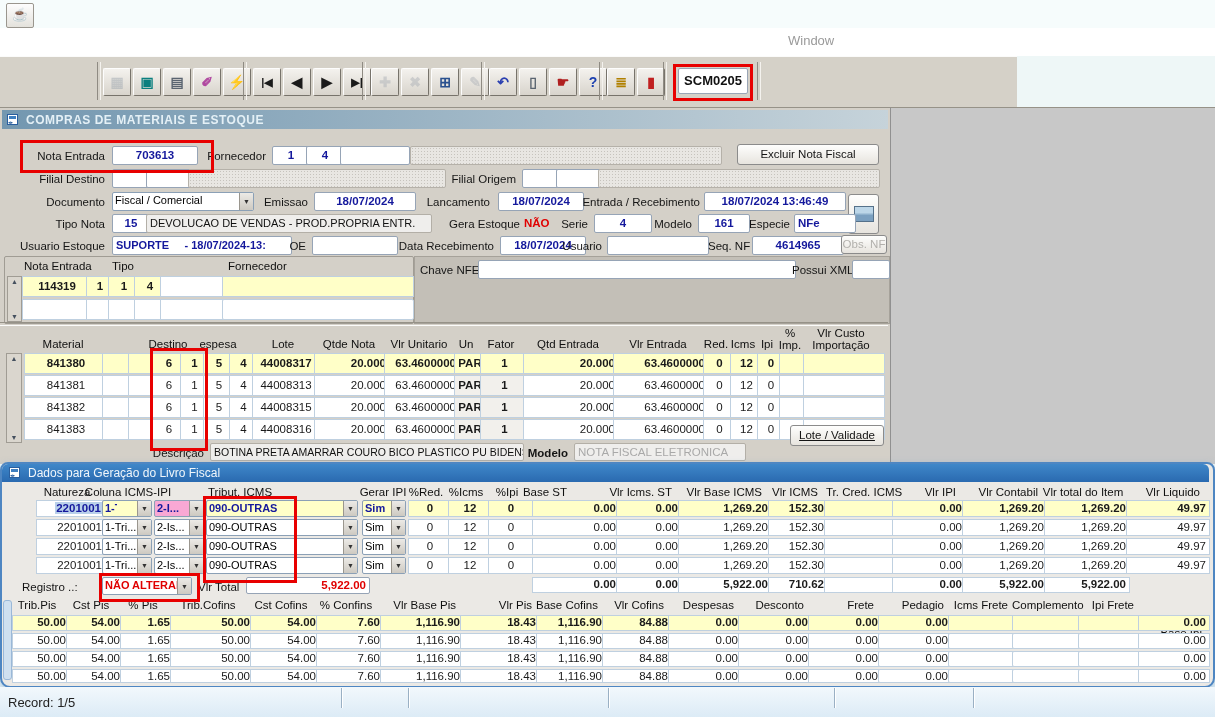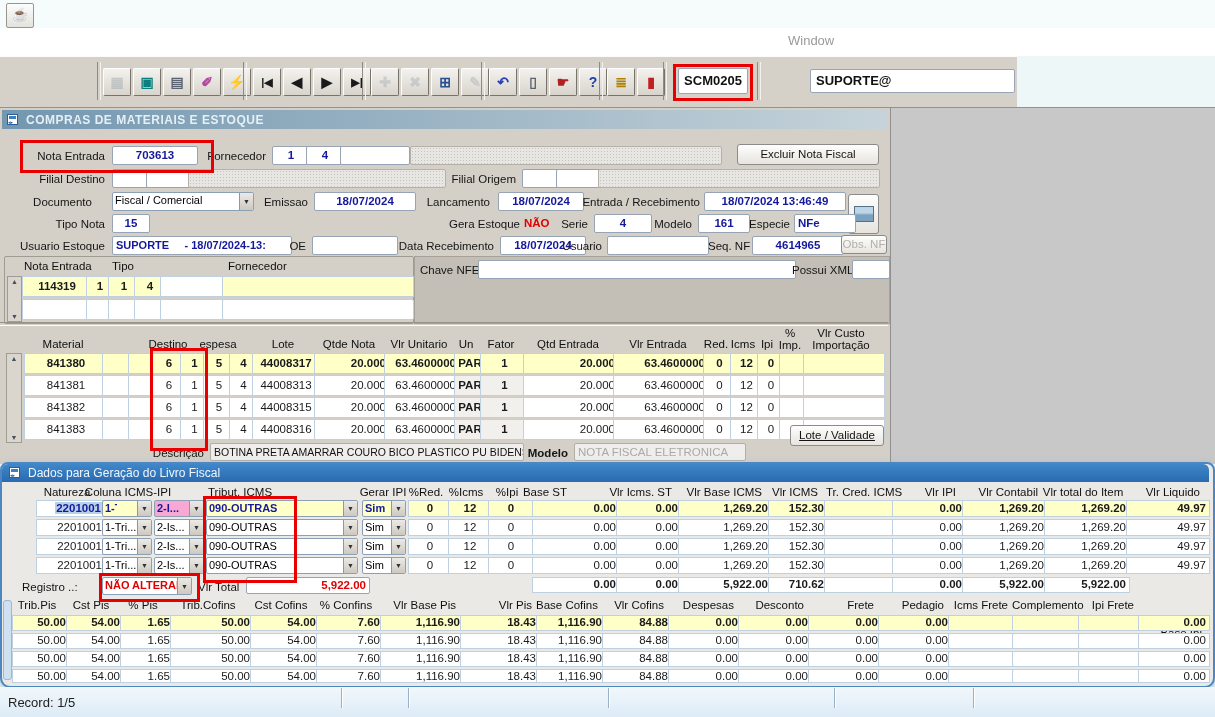--- a/index.html
+++ b/index.html
@@ -114,21 +114,20 @@
       </div>
       <div class="tsep" style="left: 97px;"></div>
       <div class="tsep" style="left: 243px;"></div>
       <div class="tsep" style="left: 362px;"></div>
       <div class="tsep" style="left: 481px;"></div>
       <div class="tsep" style="left: 599px;"></div>
       <div class="tsep" style="left: 663px;"></div>
       <div class="tsep" style="left: 757px;"></div>
     </div>
   <div class="abs" style="left:678px;top:68px;width:68px;height:24px;background:#fff;border:1px solid #9aa6b6;border-radius:2px;font-size:13px;font-weight:bold;text-align:center;line-height:24px;color:#111;">SCM0205</div>
-  <div class="abs" style="left:810px;top:69px;width:198px;height:22px;background:#fff;border:1px solid #9aa6b6;border-radius:2px;font-size:13px;font-weight:bold;line-height:22px;padding-left:5px;color:#111;">SUPORTE@</div>
 
   <div class="abs" style="left:0;top:107px;width:890px;height:356px;background:#d4d0c8;border-top:1px solid #969288;"></div>
   <div class="abs" style="left:890px;top:107px;width:325px;height:356px;background:#c8c8c8;border-left:1px solid #909090;border-top:1px solid #969288;"></div>
 
   <div class="abs" style="left:2px;top:110px;width:886px;height:19px;background:linear-gradient(to right,#7397b0,#c6d3da);"></div>
   <span class="panel-icon" style="left:7px;top:114px;"></span>
   <div class="abs" style="left:26px;top:113px;font-size:12px;font-weight:bold;letter-spacing:.5px;color:#e4f0f6;">COMPRAS DE MATERIAIS E ESTOQUE</div>
 
   <div class="lbl" style="left:20px;top:149px;width:85px;">Nota Entrada</div>
   <div class="fld navy ctr" style="left:112px;top:146px;width:78px;height:17px;">703613</div>
@@ -141,37 +140,38 @@
 
   <div class="lbl" style="left:20px;top:172px;width:85px;">Filial Destino</div>
   <div class="fld" style="left:112px;top:169px;width:30px;height:17px;"></div>
   <div class="fld" style="left:146px;top:169px;width:38px;height:17px;"></div>
   <div class="hatch" style="left:188px;top:169px;width:256px;height:17px;"></div>
   <div class="lbl" style="left:448px;top:172px;width:68px;">Filial Origem</div>
   <div class="fld" style="left:522px;top:169px;width:30px;height:17px;"></div>
   <div class="fld" style="left:556px;top:169px;width:38px;height:17px;"></div>
   <div class="hatch" style="left:598px;top:169px;width:280px;height:17px;"></div>
 
-  <div class="lbl" style="left:20px;top:195px;width:85px;text-align:center;">Documento</div>
+  <div class="lbl" style="left:20px;top:195px;width:85px;">Documento</div>
   <div class="dd" style="left:112px;top:192px;width:140px;height:17px;">
     <span class="ddt">Fiscal / Comercial</span>
     <span class="ddb">▼</span>
   </div>
   <div class="lbl" style="left:258px;top:195px;width:50px;">Emissao</div>
   <div class="fld navy ctr" style="left:314px;top:192px;width:94px;height:17px;">18/07/2024</div>
   <div class="lbl" style="left:418px;top:195px;width:72px;">Lancamento</div>
   <div class="fld navy ctr" style="left:498px;top:192px;width:78px;height:17px;">18/07/2024</div>
   <div class="lbl" style="left:578px;top:195px;width:122px;">Entrada / Recebimento</div>
   <div class="fld navy ctr" style="left:704px;top:192px;width:134px;height:17px;">18/07/2024 13:46:49</div>
   <div class="btn" style="left:848px;top:194px;width:29px;height:38px;">
     <span style="position:absolute;left:5px;top:11px;width:18px;height:14px;background:linear-gradient(#bcd6e8 40%,#7ba0c0 60%);border:1px solid #55718a;display:block;"></span>
   </div>
 
   <div class="lbl" style="left:20px;top:217px;width:85px;">Tipo Nota</div>
   <div class="fld navy ctr" style="left:112px;top:214px;width:30px;height:17px;">15</div>
+  <div class="fld ro" style="left:146px;top:214px;width:278px;height:17px;font-size:11px;">DEVOLUCAO DE VENDAS - PROD.PROPRIA ENTR.</div>
   <div class="lbl" style="left:440px;top:217px;width:80px;">Gera Estoque</div>
   <div class="abs red" style="left:524px;top:217px;font-size:11.5px;">NÃO</div>
   <div class="lbl" style="left:556px;top:217px;width:32px;">Serie</div>
   <div class="fld navy ctr" style="left:594px;top:214px;width:50px;height:17px;">4</div>
   <div class="lbl" style="left:650px;top:217px;width:42px;">Modelo</div>
   <div class="fld navy ctr" style="left:698px;top:214px;width:44px;height:17px;">161</div>
   <div class="lbl" style="left:746px;top:217px;width:44px;">Especie</div>
   <div class="fld navy" style="left:794px;top:214px;width:54px;height:17px;">NFe</div>
 
   <div class="lbl" style="left:8px;top:239px;width:97px;">Usuario Estoque</div>

